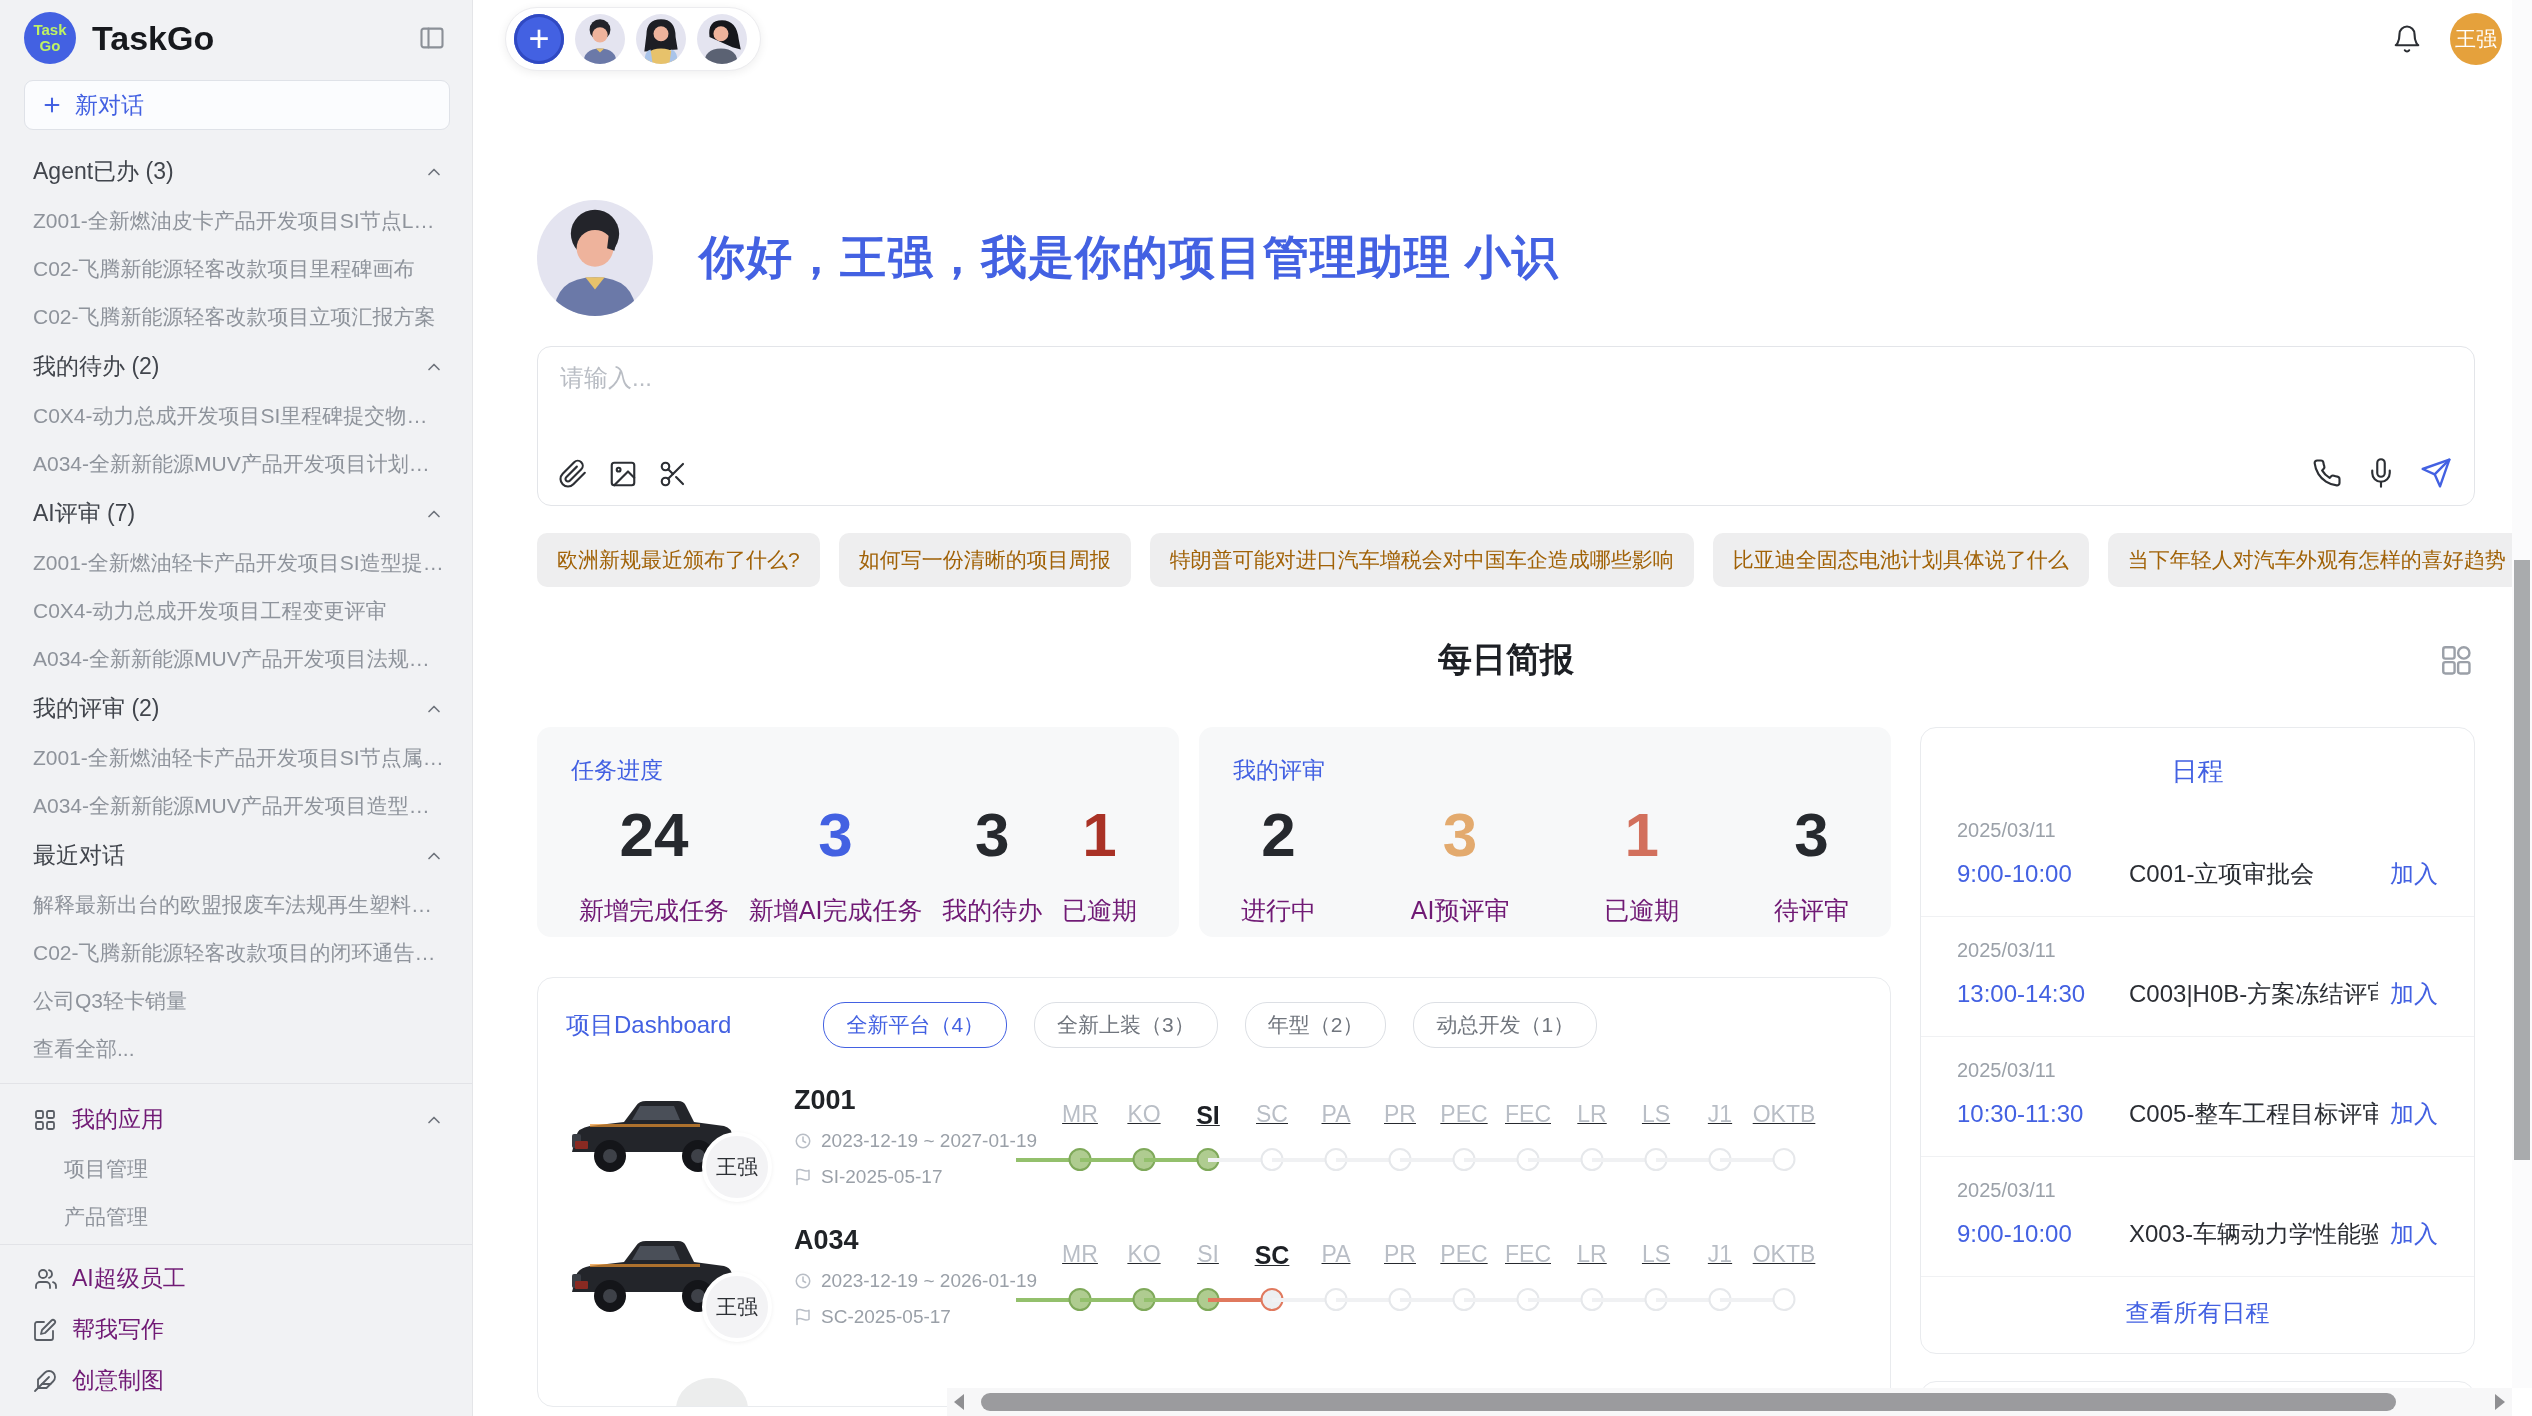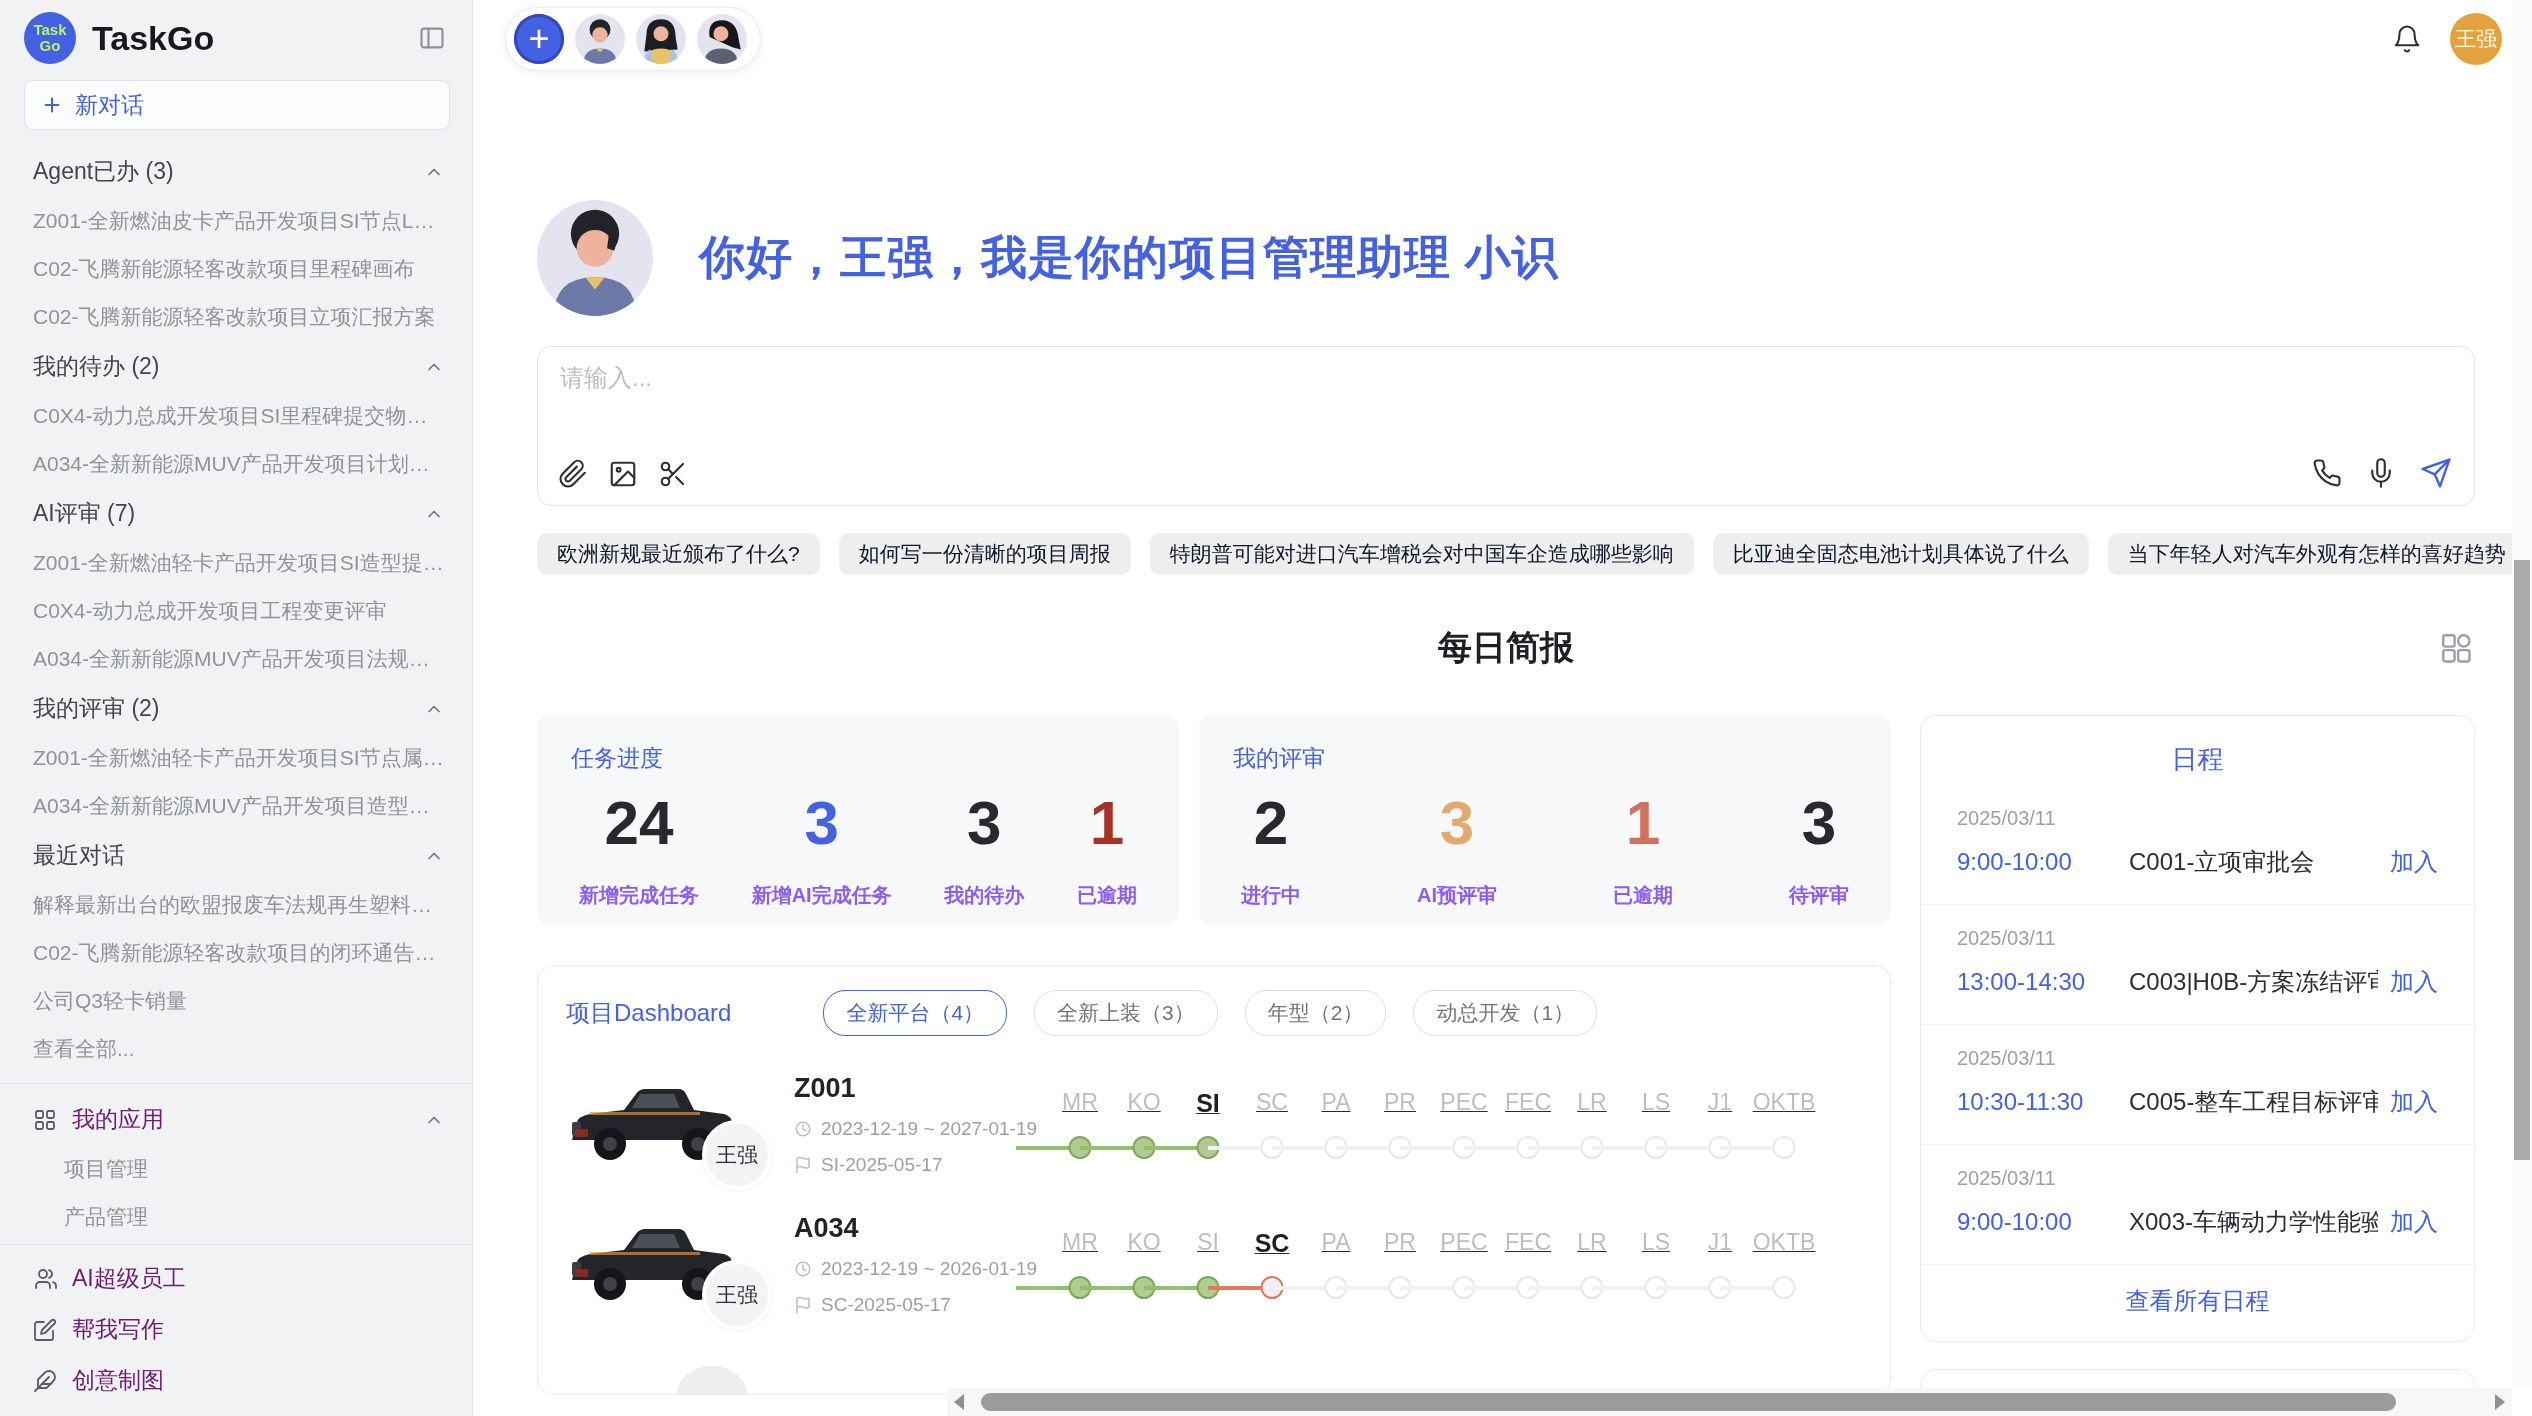--- a/index.html
+++ b/index.html
@@ -33,37 +33,37 @@
   .content{flex:1;min-width:0;padding:0 57px 0 64px;}
   .greeting{display:flex;align-items:center;gap:46px;margin-top:128px;}
   .greet-avatar{width:116px;height:116px;border-radius:50%;background:#e4e4f0;overflow:hidden;flex:none;}
   .greet-text{font-size:46px;font-weight:bold;color:#4361e2;letter-spacing:1px;}
   .composer{margin-top:30px;height:160px;border:1px solid #e3e5e9;border-radius:14px;position:relative;box-sizing:border-box;background:#fff;}
   .composer input{position:absolute;top:16px;left:20px;right:20px;border:none;outline:none;font-size:24px;color:#33363b;background:transparent;font-family:inherit;}
   .composer input::placeholder{color:#b9bdc4;}
   .comp-left{position:absolute;left:20px;bottom:16px;display:flex;gap:20px;align-items:center;}
   .comp-right{position:absolute;right:22px;bottom:16px;display:flex;gap:24px;align-items:center;}
   .chips{display:flex;gap:19px;margin-top:27px;}
-  .chip{height:42px;background:#eeeeef;border-radius:10px;display:flex;align-items:center;padding:0 20px;font-size:21px;color:#0f172a;white-space:nowrap;cursor:pointer;}
+  .chip{height:54px;background:#eeeeef;border-radius:10px;display:flex;align-items:center;padding:0 20px;font-size:21px;color:#a16207;white-space:nowrap;cursor:pointer;}
   .briefing-head{position:relative;margin-top:48px;height:50px;display:flex;align-items:center;justify-content:center;}
   .briefing-title{font-size:34px;font-weight:bold;color:#1d2025;}
   .briefing-grid{position:absolute;right:2px;top:8px;cursor:pointer;}
   .columns{display:flex;gap:29px;margin-top:42px;align-items:flex-start;}
   .left-col{flex:1;min-width:0;}
   .right-col{width:555px;flex:none;}
   
   .stats-row{display:flex;gap:20px;}
   .stat-card{background:#f7f8f9;border-radius:14px;padding:28px 34px 30px;box-sizing:border-box;height:210px;}
   .stat-card.c1{width:642px;flex:none;}
   .stat-card.c2{flex:1;}
   .stat-title{font-size:23px;color:#4361e2;}
   .stat-grid{display:flex;justify-content:space-between;margin-top:18px;padding:0 8px;}
   .stat{display:flex;flex-direction:column;align-items:center;gap:28px;}
   .stat-val{font-size:62px;font-weight:600;line-height:1;}
-  .stat-lab{font-size:20px;color:#8b5cf6;font-weight:bold;}
+  .stat-lab{font-size:25px;color:#701a75;}
   
   .dash-card{margin-top:40px;border:1px solid #e9ebee;border-radius:16px;padding:24px 28px 0;position:relative;overflow:hidden;height:430px;box-sizing:border-box;background:#fff;}
   .dash-head{display:flex;align-items:center;}
   .dash-title{font-size:24px;color:#4361e2;}
   .filters{display:flex;gap:27px;margin-left:92px;}
   .filter{height:44px;border:1px solid #dcdfe4;border-radius:22px;padding:0 22px;display:flex;align-items:center;font-size:21px;color:#70757d;background:#fff;cursor:pointer;white-space:nowrap;}
   .filter.active{border-color:#4361e2;color:#4361e2;}
   .proj-row{display:flex;align-items:center;margin-top:36px;}
   .proj-img{position:relative;width:170px;height:104px;flex:none;}
   .owner{position:absolute;right:-36px;bottom:-14px;width:62px;height:62px;border-radius:50%;background:#f3f3f5;border:4px solid #fff;display:flex;align-items:center;justify-content:center;font-size:21px;color:#2c2f34;box-shadow:0 1px 4px rgba(0,0,0,.06);}

